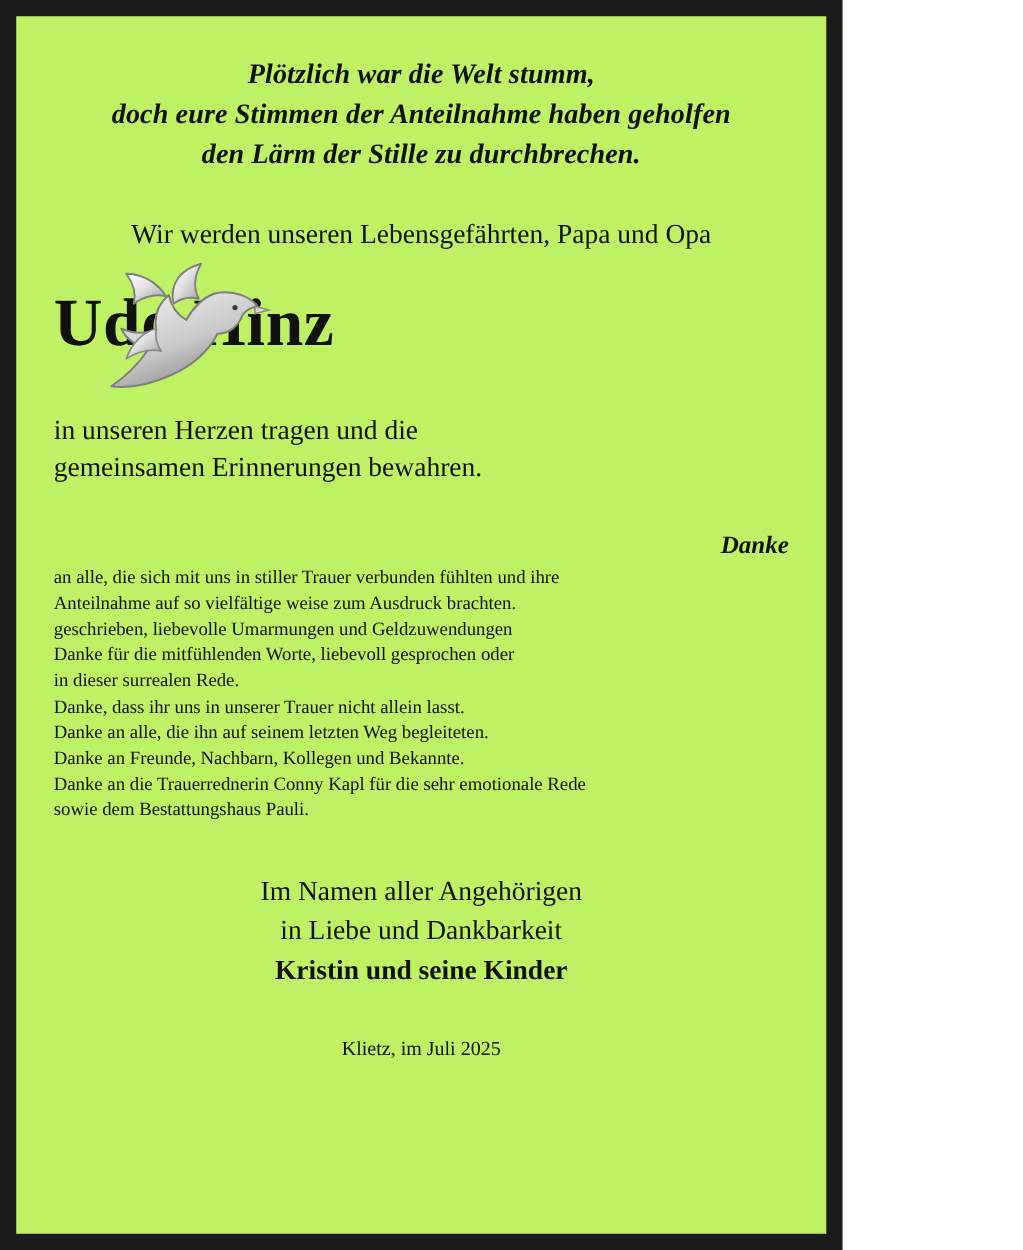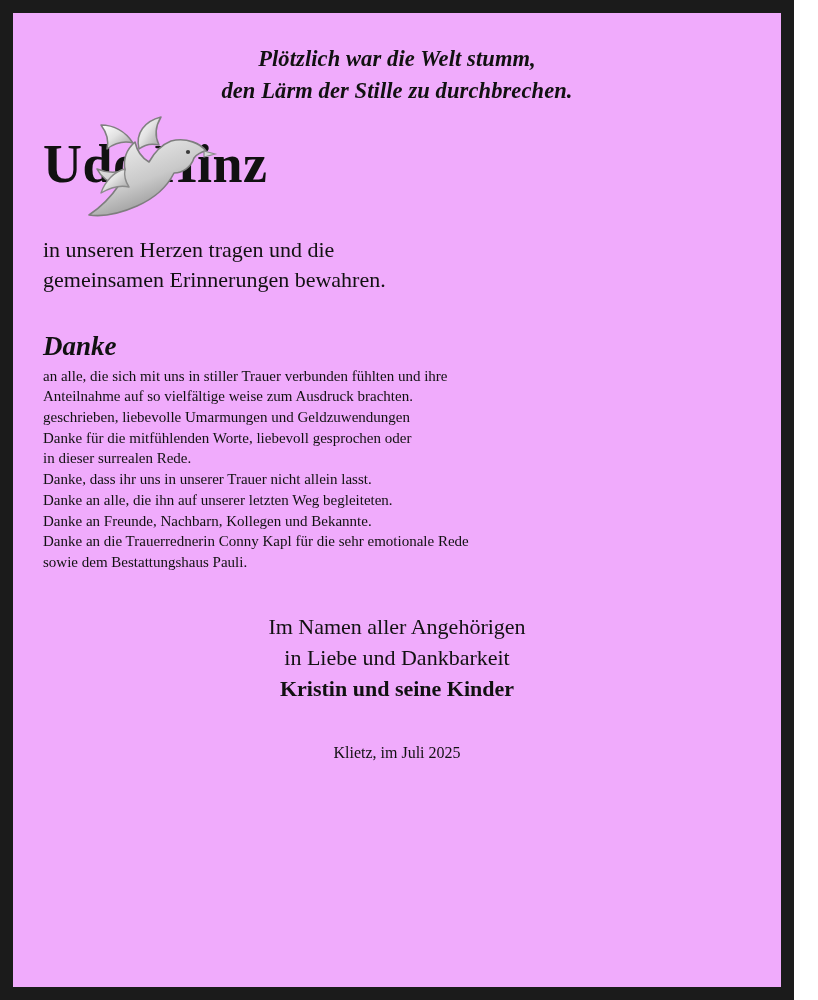--- a/index.html
+++ b/index.html
@@ -9,23 +9,23 @@
   }
   body {
     width: 818px;
     height: 1000px;
     font-family: "Liberation Serif", serif;
     color: #111111;
   }
   .notice {
     position: relative;
     box-sizing: border-box;
-    width: 794px;
+    width: 674px;
     height: 1000px;
-    background: #f0abfc;
+    background: #bef264;
     border: 13px solid #1b1b1b;
     padding: 18px 30px 10px 30px;
     overflow: hidden;
   }
   .verse {
     text-align: center;
     font-style: italic;
     font-weight: bold;
     font-size: 22.5px;
     line-height: 1.42;
@@ -59,22 +59,22 @@
     width: 150px;
     height: 140px;
   }
   .after-name {
     text-align: left;
     font-size: 22px;
     line-height: 1.36;
     margin-top: 2px;
   }
   .thanks-head {
-    text-align: left;
-    font-size: 27px;
+    text-align: right;
+    font-size: 20px;
     font-weight: bold;
     font-style: italic;
     margin-top: 36px;
     margin-bottom: 4px;
   }
   .thanks-body {
     text-align: left;
     font-size: 15px;
     line-height: 1.38;
   }
@@ -93,23 +93,25 @@
     margin-top: 40px;
   }
 </style>
 </head>
 <body>
 
 <div class="notice">
 
   <div class="verse">
     <div>Plötzlich war die Welt stumm,</div>
+    <div>doch eure Stimmen der Anteilnahme haben geholfen</div>
     <div>den Lärm der Stille zu durchbrechen.</div>
   </div>
 
+  <div class="intro">Wir werden unseren Lebensgefährten, Papa und Opa</div>
 
   <div class="name-row">
     <span class="dove">
       <svg viewBox="0 0 150 140" width="150" height="140" aria-hidden="true">
         <defs>
           <linearGradient id="gw" x1="0" y1="0" x2="1" y2="1">
             <stop offset="0%" stop-color="#ffffff"></stop>
             <stop offset="45%" stop-color="#e2e2e2"></stop>
             <stop offset="100%" stop-color="#9a9a9a"></stop>
           </linearGradient>
@@ -142,21 +144,21 @@
 
   <div class="thanks-head">Danke</div>
 
   <div class="thanks-body">
     <div>an alle, die sich mit uns in stiller Trauer verbunden fühlten und ihre</div>
     <div>Anteilnahme auf so vielfältige weise zum Ausdruck brachten.</div>
     <div>geschrieben, liebevolle Umarmungen und Geldzuwendungen</div>
     <div>Danke für die mitfühlenden Worte, liebevoll gesprochen oder</div>
     <div>in dieser surrealen Rede.</div>
     <div>Danke, dass ihr uns in unserer Trauer nicht allein lasst.</div>
-    <div>Danke an alle, die ihn auf unserer letzten Weg begleiteten.</div>
+    <div>Danke an alle, die ihn auf seinem letzten Weg begleiteten.</div>
     <div>Danke an Freunde, Nachbarn, Kollegen und Bekannte.</div>
     <div>Danke an die Trauerrednerin Conny Kapl für die sehr emotionale Rede</div>
     <div>sowie dem Bestattungshaus Pauli.</div>
   </div>
 
   <div class="closing">
     <div>Im Namen aller Angehörigen</div>
     <div>in Liebe und Dankbarkeit</div>
     <div class="bold">Kristin und seine Kinder</div>
   </div>

